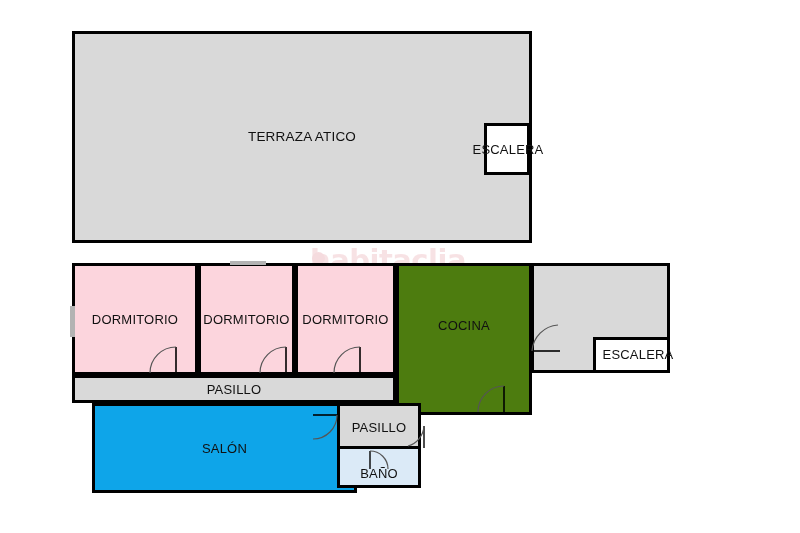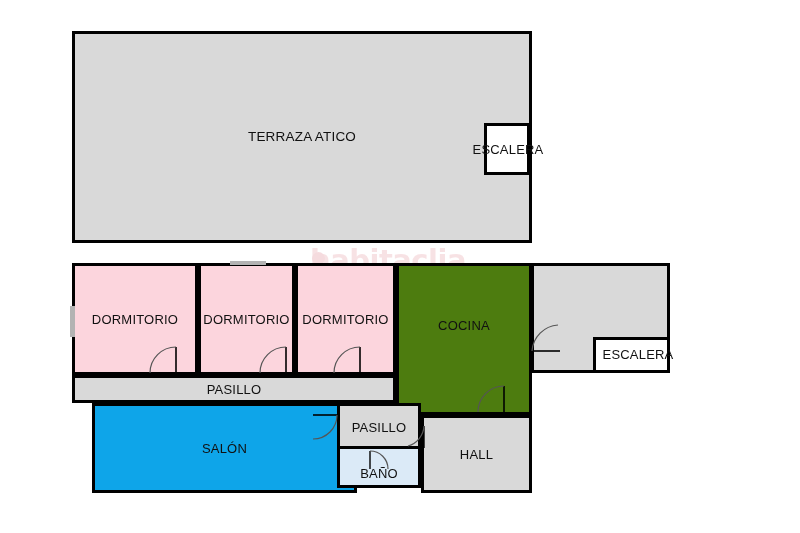--- a/index.html
+++ b/index.html
@@ -206,17 +206,14 @@
     <span class="label" style="position:relative; top:6px;">BAÑO</span>
   </div>
 
   <div class="door" style="left:364px; top:449px; width:32px; height:26px; z-index:5;">
     <svg width="32" height="26" viewBox="0 0 32 26">
       <path d="M 6 2 L 6 20" stroke="#000" stroke-width="1.4" fill="none"></path>
       <path d="M 6 2 A 18 18 0 0 1 24 20" stroke="#555" stroke-width="1.2" fill="none"></path>
     </svg>
   </div>
 
-  <div class="room" style="left:421px; top:415px; width:111px; height:78px; background:#d9d9d9; z-index:3;">
-    <span class="label">HALL</span>
-  </div>
 
 </div>
 
 </body></html>

